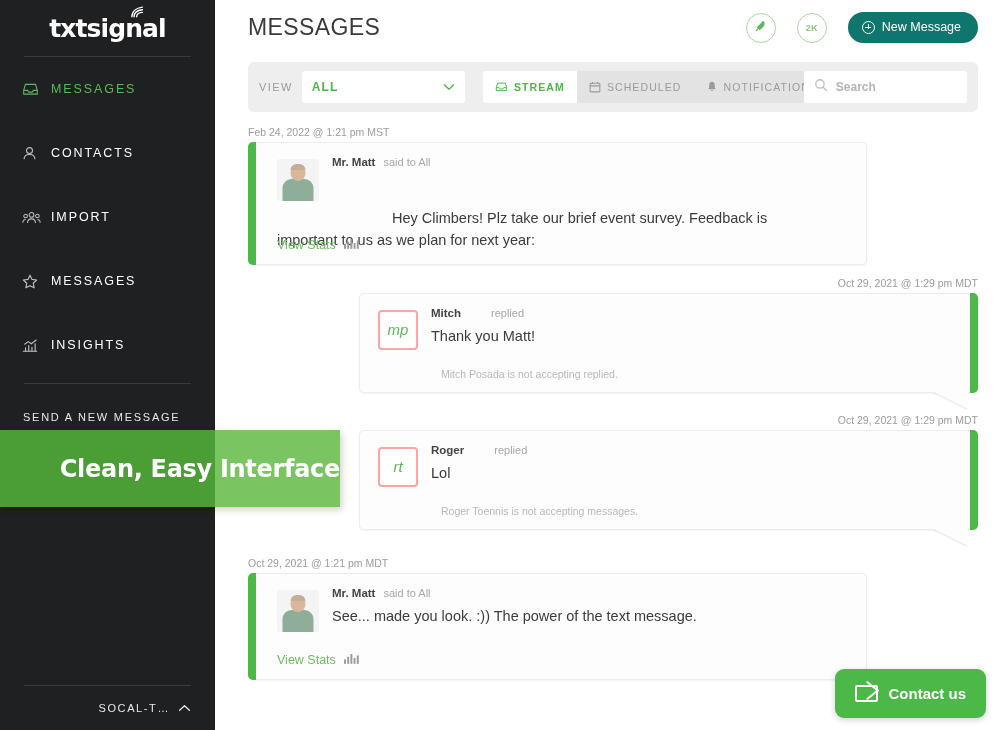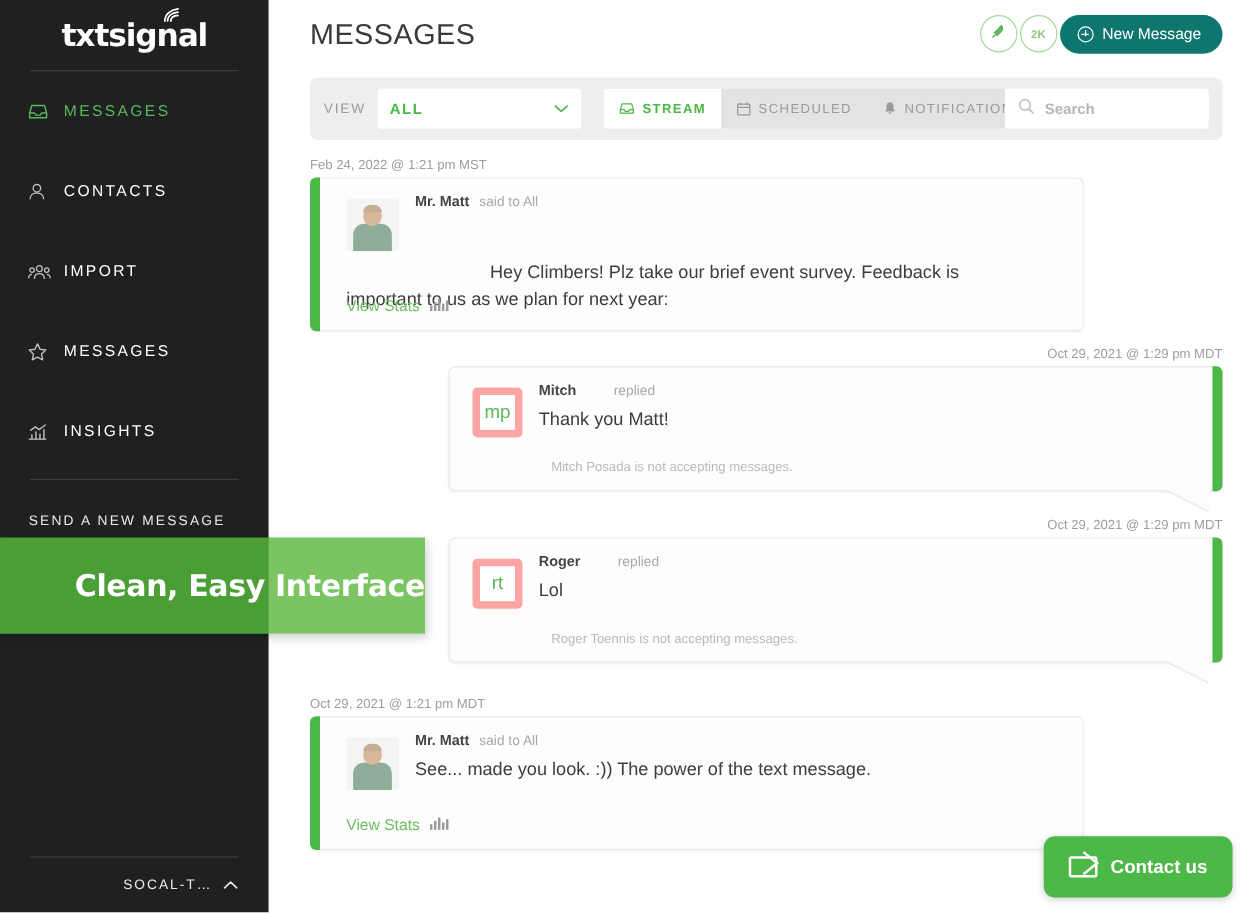--- a/index.html
+++ b/index.html
@@ -99,21 +99,21 @@
     background: #ffffff; overflow: hidden;
   }
   .header {
     height: 54px; display: flex; align-items: center;
     padding: 0 22px 0 33px;
   }
   .page-title {
     font-size: 23px; color: #3a3a3a; letter-spacing: 0.4px;
     font-weight: 400; font-family: "Liberation Sans", sans-serif;
   }
-  .header-right { margin-left: auto; display: flex; align-items: center; gap: 2px; }
+  .header-right { margin-left: auto; display: flex; align-items: flex-end; gap: 21px; }
   .circle-btn {
     width: 30px; height: 30px; border-radius: 50%;
     border: 1.3px solid #a9d9a0; background: #fff;
     display: flex; align-items: center; justify-content: center;
     cursor: pointer;
   }
   .circle-btn .count { font-size: 9px; color: #8cc77f; font-weight: 600; letter-spacing: .3px;}
   .new-msg-btn {
     height: 31px; border-radius: 16px; background: #0f766e;
     color: #ffffff; font-size: 12.5px; display: flex; align-items: center;
@@ -202,23 +202,23 @@
   .avatar-photo .hair {
     position:absolute; left:50%; transform:translateX(-50%); top:5px;
     width:15px; height:6px; border-radius:8px 8px 0 0; background:#c6ad96;
   }
   .avatar-photo .body {
     position:absolute; left:50%; transform:translateX(-50%); bottom:0;
     width:31px; height:22px; border-radius:9px 9px 0 0; background:#8fae9a;
   }
   .avatar-init {
     width: 40px; height: 40px; border-radius: 4px; flex: 0 0 40px;
-    background:#ffffff; border:6px solid #fca5a5;
+    background:#ffffff; border:2px solid #fca5a5;
     display:flex; align-items:center; justify-content:center;
-    color:#5cb85c; font-size:15px; margin-right: 13px; margin-top: 2px;
+    color:#5cb85c; font-size:15px; margin-right: 13px; margin-top: 2px; font-style: italic;
   }
   .meta { display: flex; align-items: baseline; gap: 8px; line-height: 1; }
   .meta .who { font-size: 11.5px; font-weight: bold; color: #444; }
   .meta .act { font-size: 11px; color: #a8a8a8; }
   .msg-text {
     font-size: 14.5px; color: #3c3c3c; line-height: 1.55;
     margin-top: 6px; max-width: 530px;
   }
   .msg-text.indent { text-indent: 115px; }
   .view-stats {
@@ -485,21 +485,21 @@
             <div class="row-top">
               <div class="avatar-init">mp</div>
               <div style="flex:1;">
                 <div class="meta">
                   <span class="who">Mitch</span>
                   <span class="act" style="margin-left:22px">replied</span>
                 </div>
                 <div class="msg-text">Thank you Matt!</div>
               </div>
             </div>
-            <div class="note">Mitch Posada is not accepting messages.</div>
+            <div class="note">Mitch Posada is not accepting replied.</div>
           </div>
           <div class="tail"></div>
         </div>
       </div>
 
       <div style="height:16px"></div>
       <div class="reply-wrap">
         <div class="stamp right">Oct 29, 2021 @ 1:29 pm MDT</div>
         <div class="card">
           <div class="bar-right"></div>

